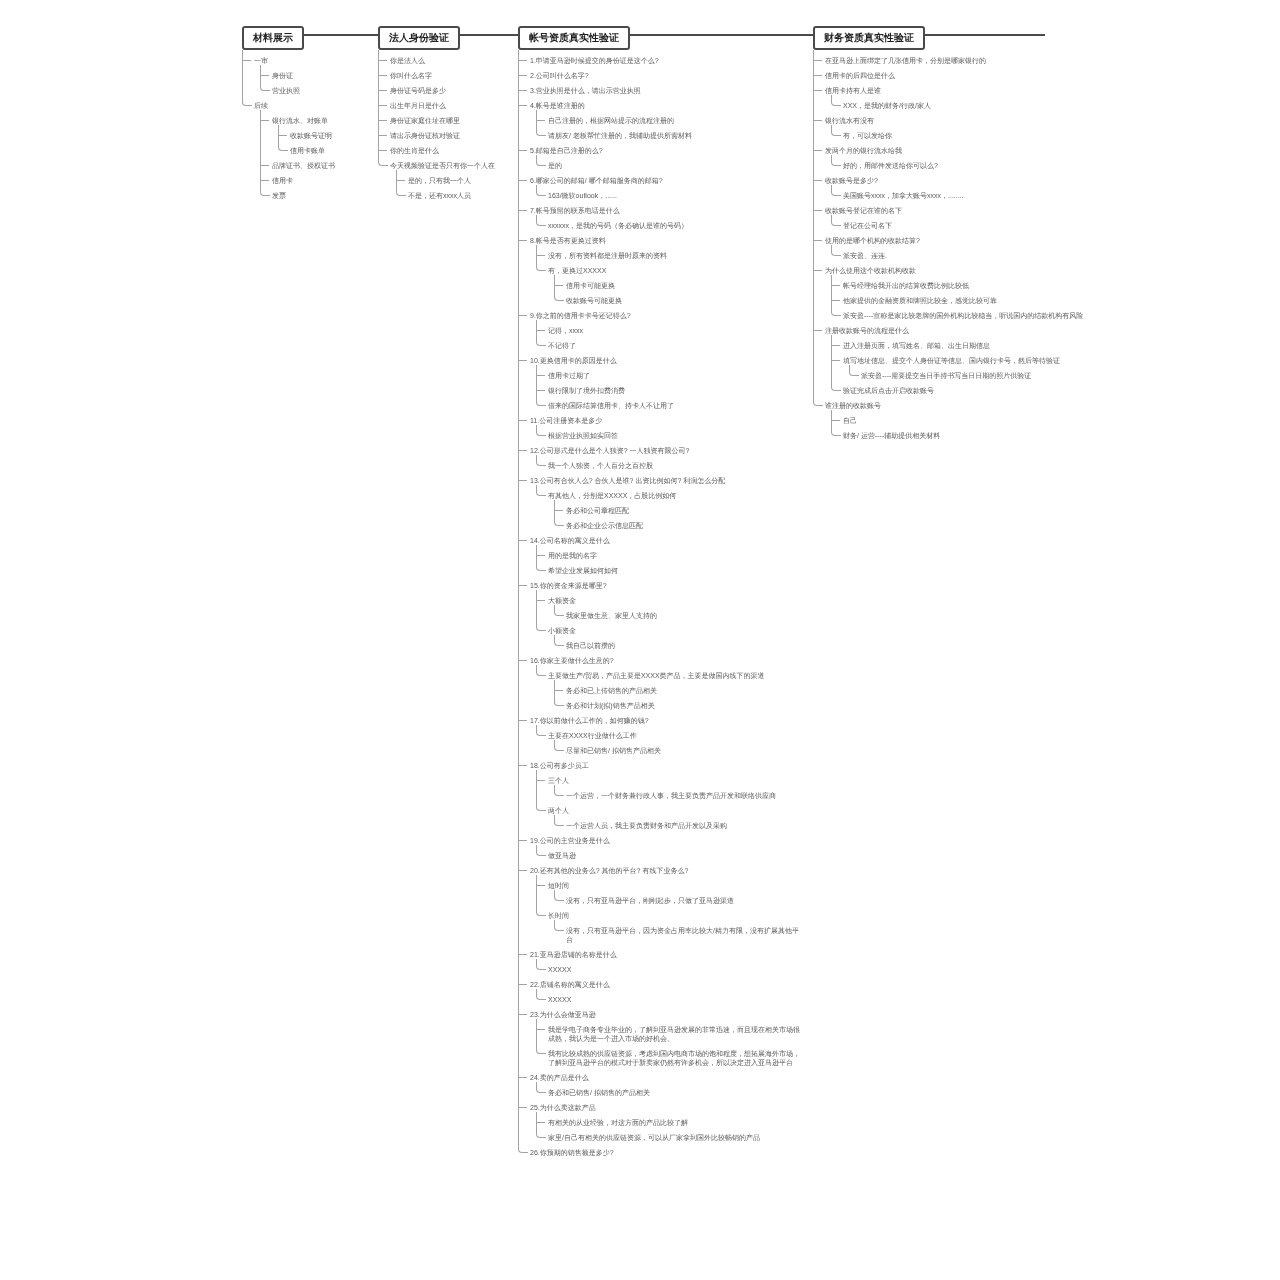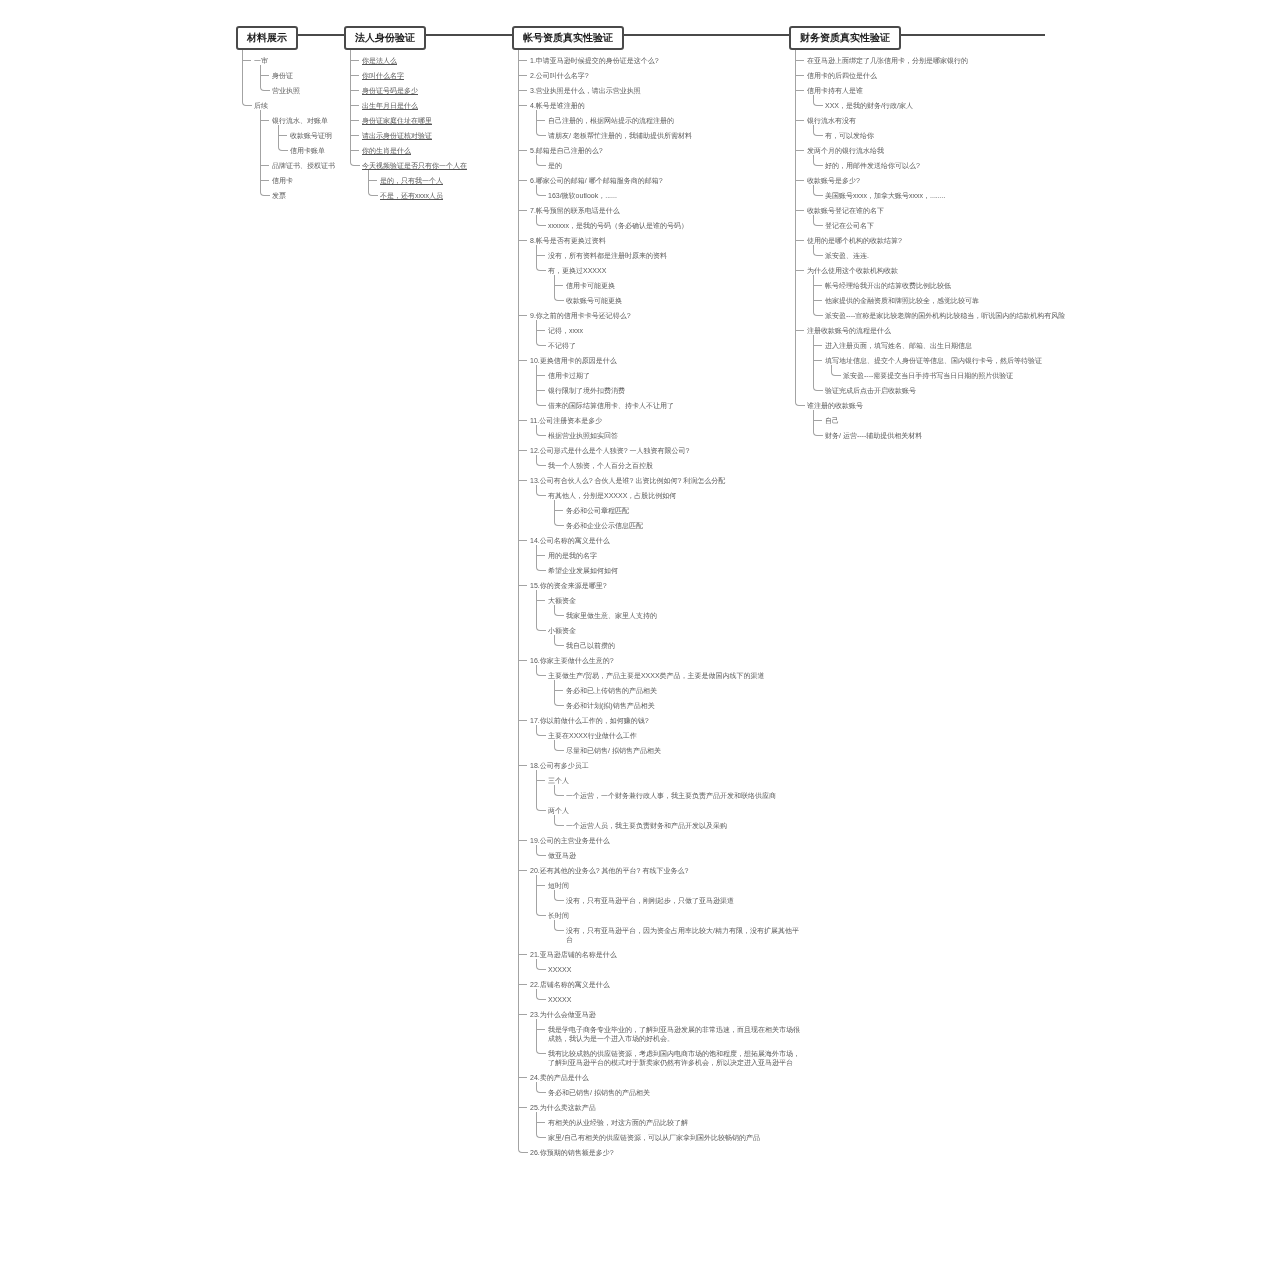--- a/index.html
+++ b/index.html
@@ -7,26 +7,26 @@
     width:1280px;height:1280px;position:relative;overflow:hidden;background:#ffffff;
     font-family:"Liberation Sans","DejaVu Sans",sans-serif;color:#555;
   }
   
   .spine{position:absolute;top:34px;left:250px;width:795px;height:2px;background:#4a4a4a;z-index:0;}
 
   .branch{position:absolute;top:26px;z-index:1;}
   .root-box{
     display:inline-block;background:#fff;border:2px solid #4a4a4a;border-radius:3px;
     padding:3px 9px;font-size:10px;font-weight:bold;color:#1f1f1f;white-space:nowrap;
-    position:relative;z-index:2;
+    position:relative;z-index:2;margin-left:6px;
   }
   .b1{left:236px;width:112px;}
-  .b2{left:344px;width:136px;text-decoration:underline;}
+  .b2{left:372px;width:136px;}
   .b3{left:512px;width:289px;}
-  .b4{left:789px;width:300px;}
+  .b4{left:807px;width:300px;}
 
   
   .tree > ul{padding-left:10px;margin-top:0;}
   .tree ul{list-style:none;margin:0;padding-left:6px;}
   .tree li{position:relative;margin:0;padding:6px 0 0 12px;}
   .tree li::before{
     content:'';position:absolute;left:0;top:10px;width:9px;height:0;
     border-top:1px solid #a3a3a3;
   }
   .tree li::after{

